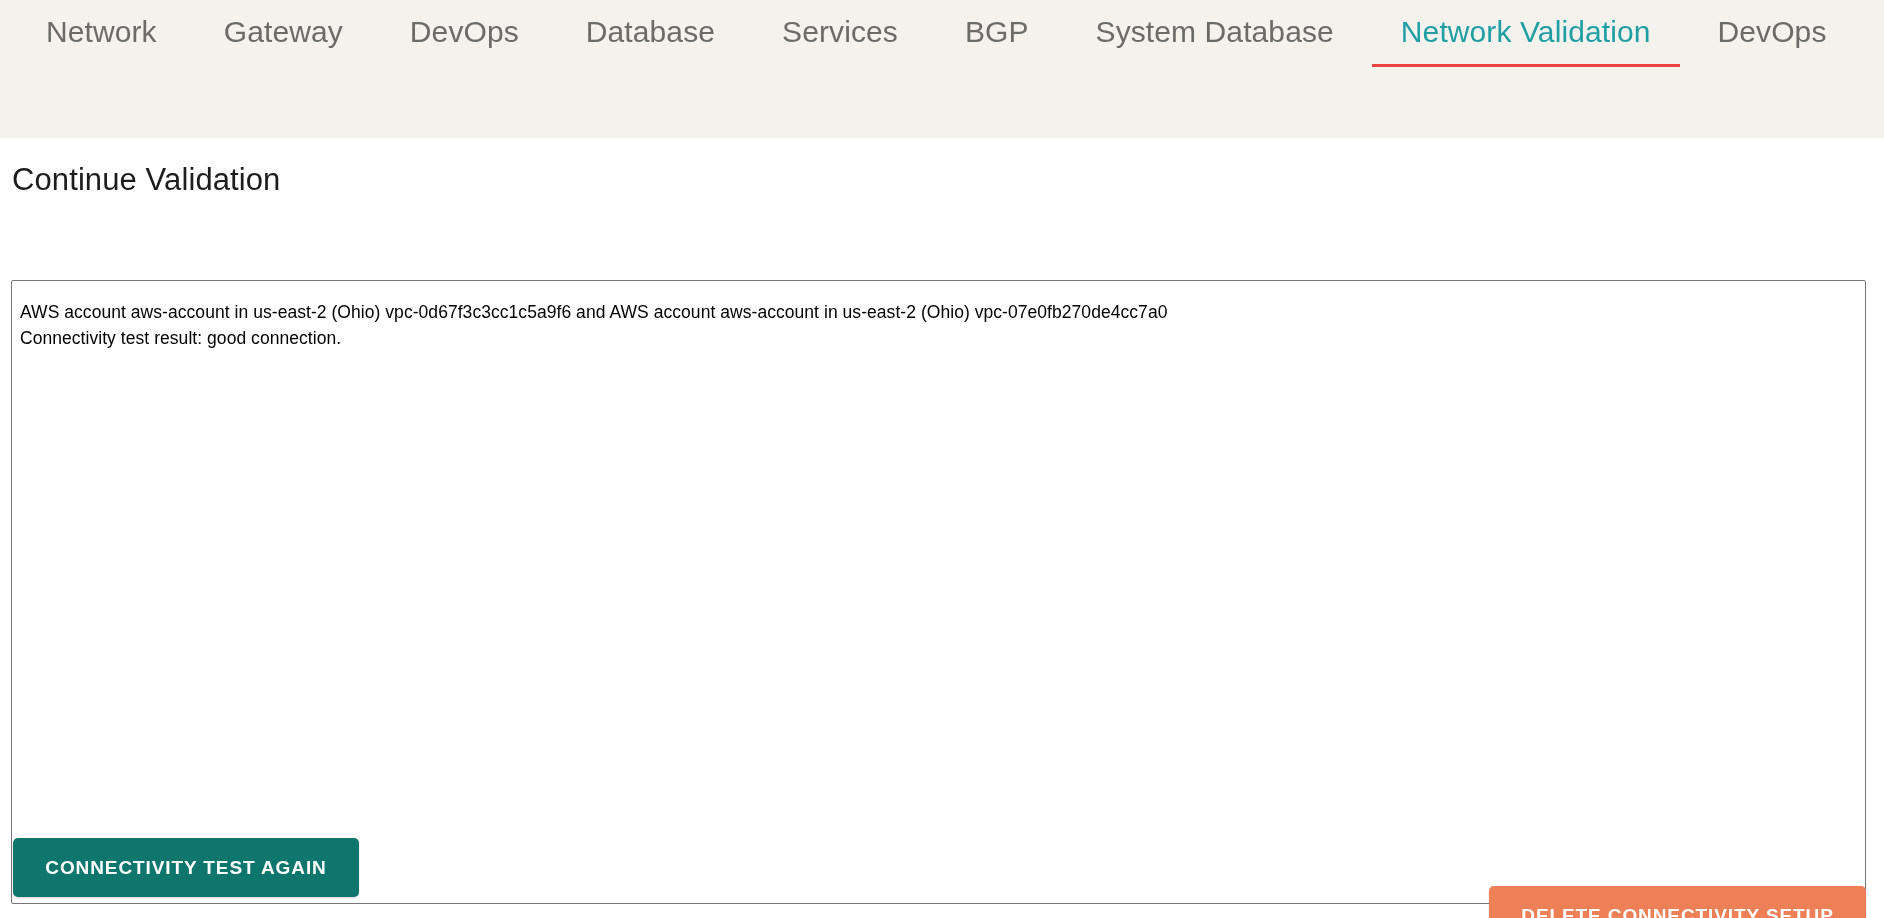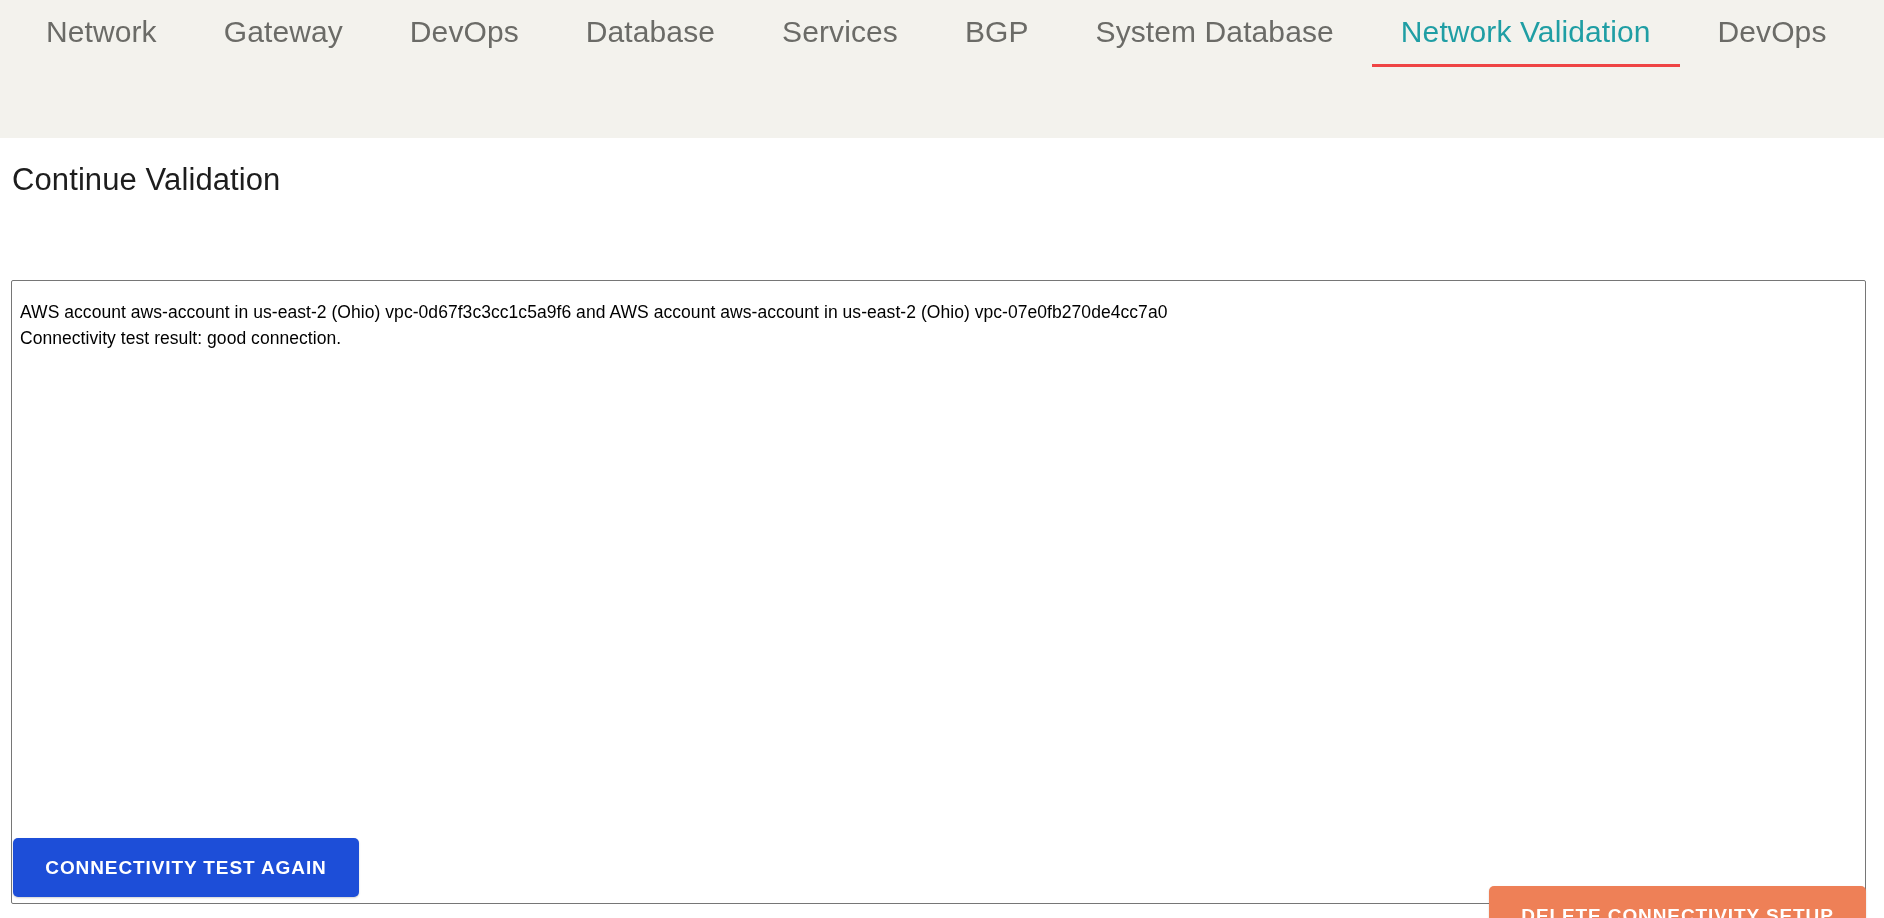--- a/index.html
+++ b/index.html
@@ -118,21 +118,21 @@
     display: flex;
     align-items: center;
     justify-content: center;
     padding: 0 26px;
     white-space: nowrap;
     box-shadow: 0 1px 2px rgba(0,0,0,0.18);
   }
   #connectivity-test-again-button {
     left: 13px;
     min-width: 346px;
-    background: #1d4ed8;
+    background: #0f766e;
   }
   #delete-connectivity-setup-button {
     left: 1489px;
     width: 377px;
     background: #ee8057;
     margin-top: 48px;
   }
 </style>
 </head>
 <body>

